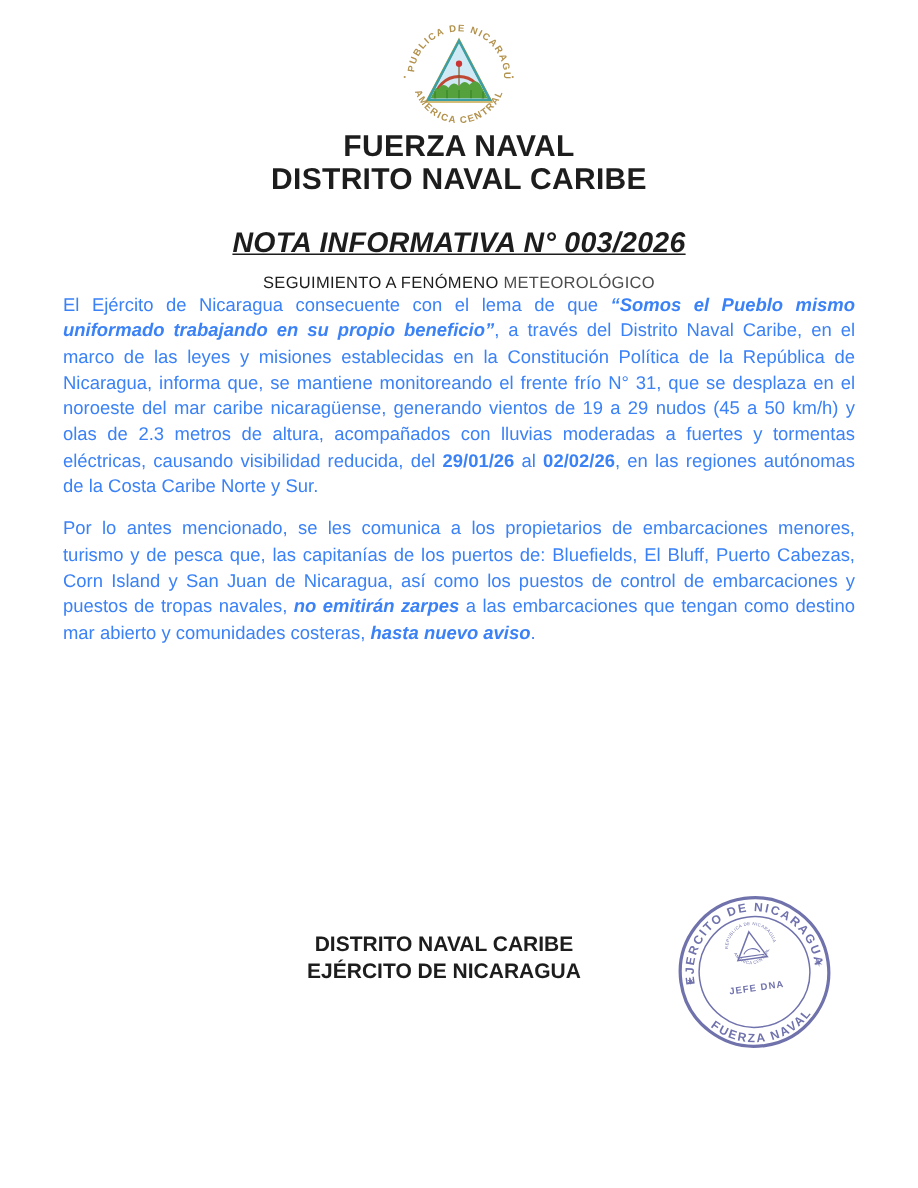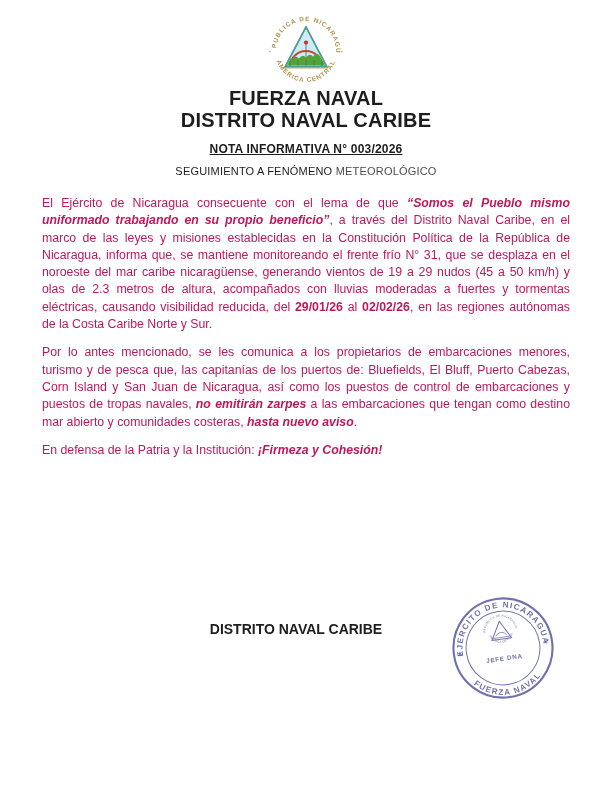--- a/index.html
+++ b/index.html
@@ -40,44 +40,45 @@
     text-align: center;
     color: #1d1d1d;
   }
   .title-line {
     font-size: 20px;
     font-weight: bold;
     line-height: 22px;
     letter-spacing: 0.2px;
   }
   .nota {
-    margin-top: 11px;
-    font-size: 12px;
+    margin-top: 21px;
+    font-size: 19px;
     font-weight: bold;
     text-decoration: underline;
     letter-spacing: 0.2px;
+    font-style: italic;
   }
   .subject {
     margin-top: 9px;
     font-size: 11px;
     font-weight: normal;
     letter-spacing: 0.2px;
   }
   .subject-gray { color: #4d4d4d; }
 
   
   .content {
     position: absolute;
     top: 195px;
     left: 42px;
     width: 528px;
     font-size: 12.3px;
     line-height: 17.3px;
     text-align: justify;
-    color: #be185d;
+    color: #3b82f6;
   }
   .content p { margin: 0 0 11px 0; }
   .seg-normal { font-weight: normal; font-style: normal; }
   .seg-bold { font-weight: bold; }
   .seg-bold-italic { font-weight: bold; font-style: italic; }
 
   
   .signature {
     position: absolute;
     top: 620px;
@@ -171,25 +172,25 @@
     <div class="nota">NOTA INFORMATIVA N° 003/2026</div>
     <div class="subject">
       <span>SEGUIMIENTO A FENÓMENO</span>
       <span class="subject-gray">METEOROLÓGICO</span>
     </div>
   </div>
 
   <div class="content">
     <p><span class="seg-normal">El Ejército de Nicaragua consecuente con el lema de que </span><span class="seg-bold-italic">“Somos el Pueblo mismo uniformado trabajando en su propio beneficio”</span><span class="seg-normal">, a través del Distrito Naval Caribe, en el marco de las leyes y misiones establecidas en la Constitución Política de la República de Nicaragua, informa que, se mantiene monitoreando el frente frío N° 31, que se desplaza en el noroeste del mar caribe nicaragüense, generando vientos de 19 a 29 nudos (45 a 50 km/h) y olas de 2.3 metros de altura, acompañados con lluvias moderadas a fuertes y tormentas eléctricas, causando visibilidad reducida, del </span><span class="seg-bold">29/01/26</span><span class="seg-normal"> al </span><span class="seg-bold">02/02/26</span><span class="seg-normal">, en las regiones autónomas de la Costa Caribe Norte y Sur.</span></p>
     <p><span class="seg-normal">Por lo antes mencionado, se les comunica a los propietarios de embarcaciones menores, turismo y de pesca que, las capitanías de los puertos de: Bluefields, El Bluff, Puerto Cabezas, Corn Island y San Juan de Nicaragua, así como los puestos de control de embarcaciones y puestos de tropas navales, </span><span class="seg-bold-italic">no emitirán zarpes</span><span class="seg-normal"> a las embarcaciones que tengan como destino mar abierto y comunidades costeras, </span><span class="seg-bold-italic">hasta nuevo aviso</span><span class="seg-normal">.</span></p>
-    <p><span class="seg-normal">En defensa de la Patria y la Institución: </span><span class="seg-bold-italic">¡Firmeza y Cohesión!</span></p>
   </div>
 
   <div class="signature">
     <div>DISTRITO NAVAL CARIBE</div>
+    <div>EJÉRCITO DE NICARAGUA</div>
   </div>
 
   <div class="stamp">
     <svg width="108" height="108" viewBox="0 0 120 120" xmlns="http://www.w3.org/2000/svg">
       <defs>
         <path id="stamp-arc-top" d="M 15,60 A 45,45 0 0 1 105,60"></path>
         <path id="stamp-arc-bottom" d="M 8,60 A 52,52 0 0 0 112,60"></path>
         <path id="stamp-inner-arc-top" d="M 43,42 A 17,17 0 0 1 77,42"></path>
         <path id="stamp-inner-arc-bottom" d="M 46,40 A 14,14 0 0 0 74,40"></path>
       </defs>

